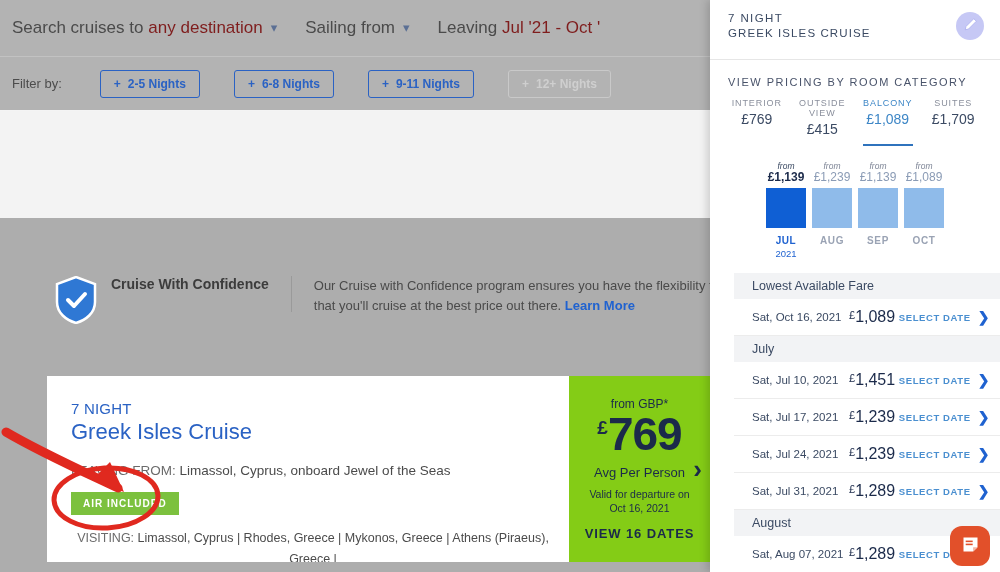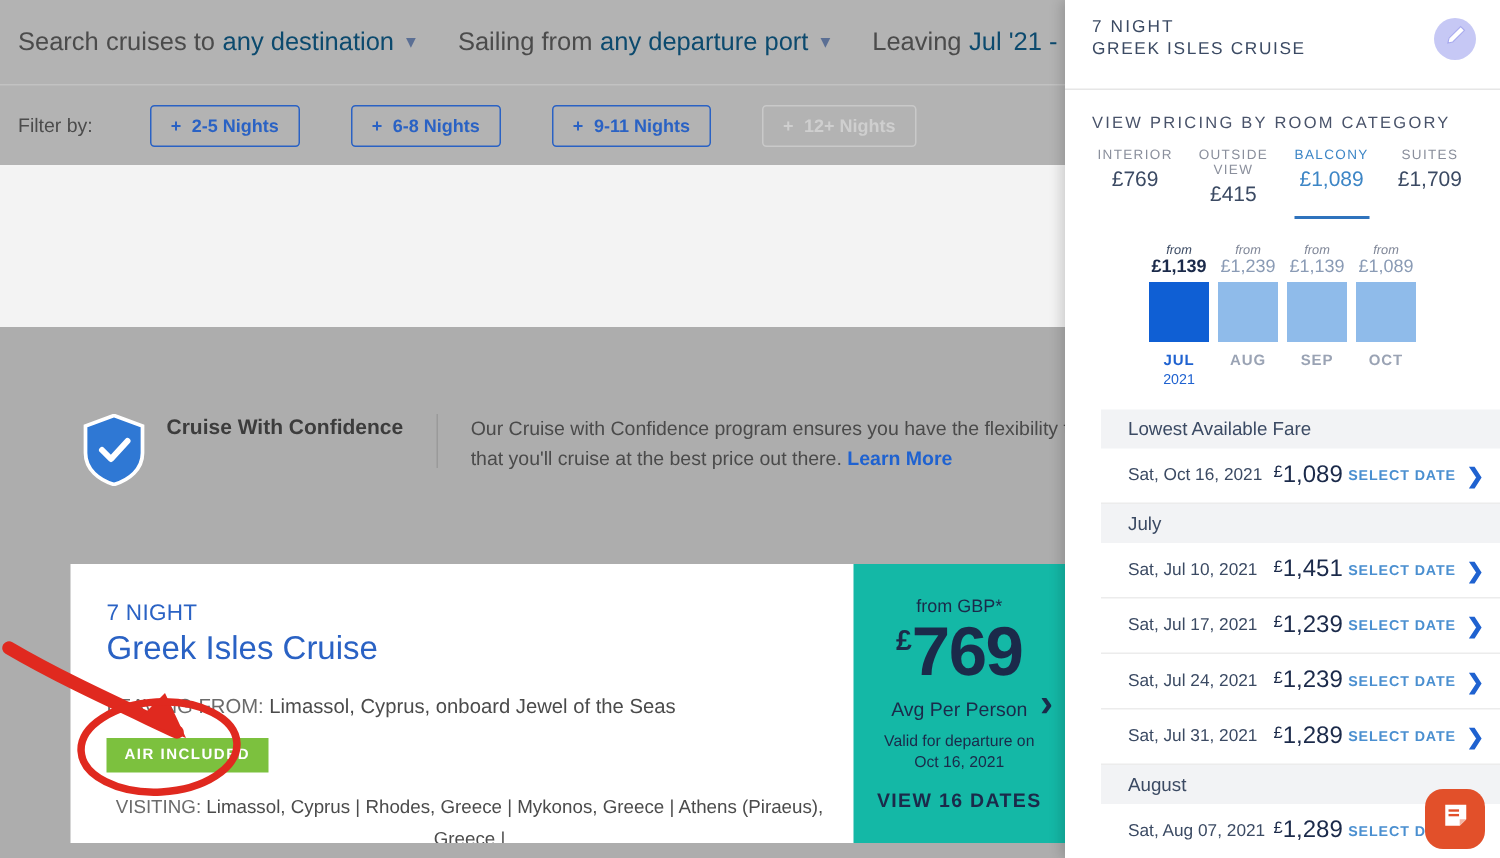--- a/index.html
+++ b/index.html
@@ -20,21 +20,21 @@
   
   .searchbar {
     position: absolute; left: 0; top: 0; width: 1000px; height: 56px;
     background: #b3b3b3;
     display: flex; align-items: center;
     padding-left: 12px;
     white-space: nowrap; overflow: hidden;
   }
   .sb-seg { display: flex; align-items: baseline; font-size: 17px; color: #4a4a4a; }
   .sb-lead { color: #4b4b4b; }
-  .sb-val { color: #0c4a6e; margin-left: 5px; }
+  .sb-val { color: #7f1d1d; margin-left: 5px; }
   .sb-caret {
     display: inline-block; margin-left: 8px; color: #5b6f94;
     font-size: 13px; transform: translateY(-1px);
   }
   .sb-gap { width: 28px; }
 
   .filterbar {
     position: absolute; left: 0; top: 56px; width: 1000px; height: 54px;
     background: #b3b3b3;
     display: flex; align-items: center; padding-left: 12px;
@@ -94,21 +94,21 @@
     font-size: 10px; letter-spacing: 1px; font-weight: bold;
     padding: 6px 12px; margin-top: 14px;
   }
   .card-visit {
     font-size: 12.5px; color: #4b4b4b; margin-top: 13px; line-height: 1.7;
     text-align: center; padding-right: 14px;
   }
   .card-visit .lbl { color: #6b6b6b; }
 
   .card-right {
-    width: 141px; background: #14b8a6;
+    width: 141px; background: #84cc16;
     position: relative;
     display: flex; flex-direction: column;
     align-items: center; justify-content: center;
     color: #1b2a4a;
   }
   .cr-from { font-size: 12px; margin-bottom: 2px; }
   .cr-price { display: flex; align-items: flex-start; line-height: .95; }
   .cr-cur { font-size: 19px; font-weight: bold; margin-top: 6px; }
   .cr-num { font-size: 46px; font-weight: bold; letter-spacing: -1px; }
   .cr-avg { font-size: 13px; margin-top: 8px; }
@@ -210,21 +210,20 @@
 
     <div class="searchbar">
       <div class="sb-seg">
         <span class="sb-lead">Search cruises to</span>
         <span class="sb-val">any destination</span>
         <span class="sb-caret">▾</span>
       </div>
       <div class="sb-gap"></div>
       <div class="sb-seg">
         <span class="sb-lead">Sailing from</span>
-        <span class="sb-val">any departure port</span>
         <span class="sb-caret">▾</span>
       </div>
       <div class="sb-gap"></div>
       <div class="sb-seg">
         <span class="sb-lead">Leaving</span>
         <span class="sb-val">Jul '21 - Oct '</span>
       </div>
     </div>
 
     <div class="filterbar">

